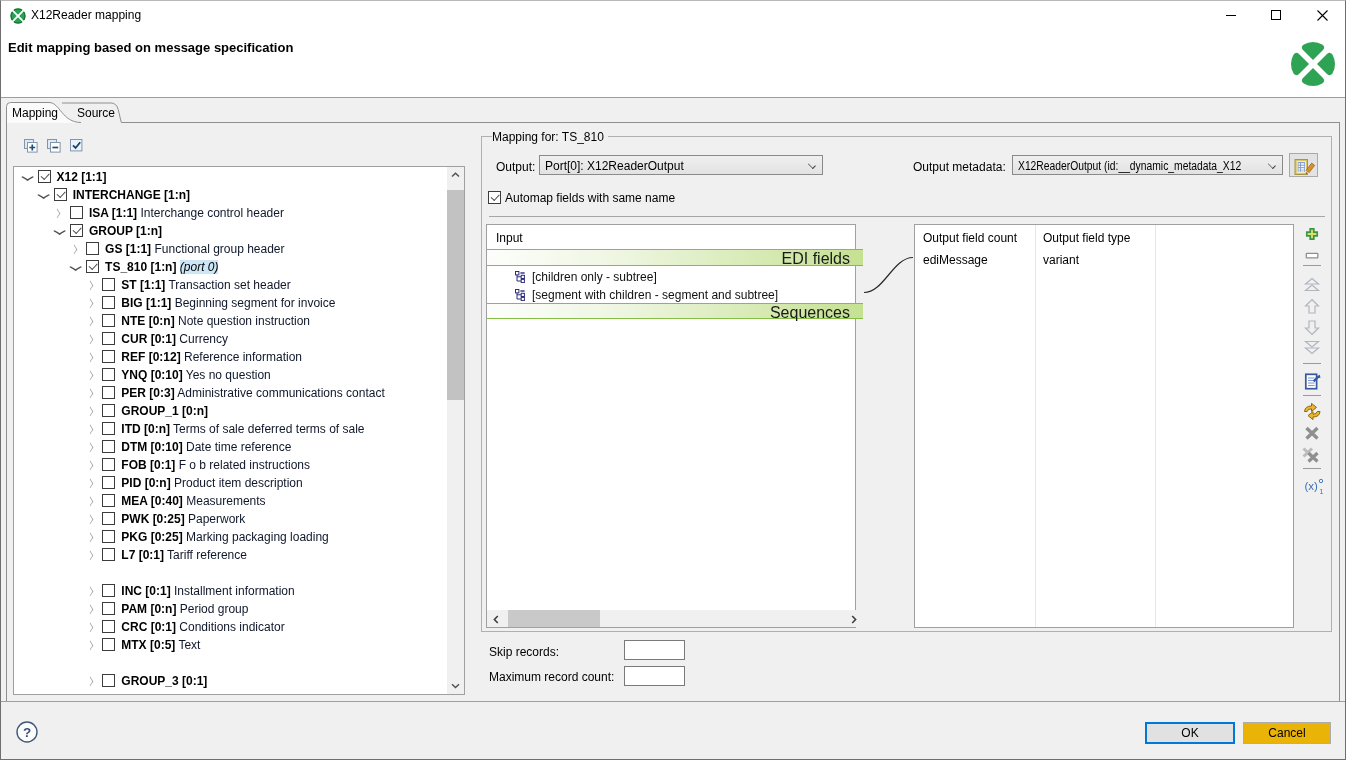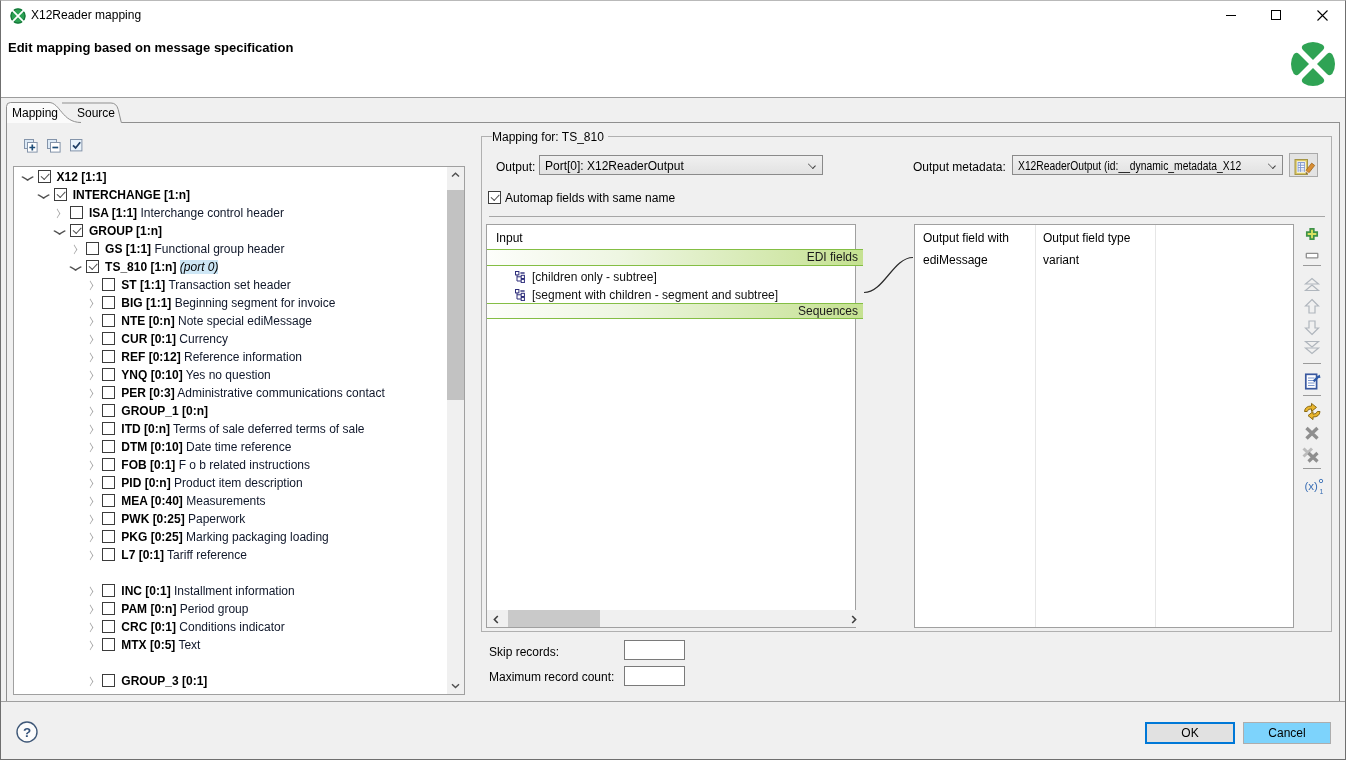--- a/index.html
+++ b/index.html
@@ -40,37 +40,37 @@
 .combo .cv{position:absolute;right:6px;top:6px;width:7px;height:7px}
 .combo .cv::after{content:"";position:absolute;left:0;top:0;width:5.6px;height:5.6px;border-right:1.3px solid #3c3c3c;border-bottom:1.3px solid #3c3c3c;transform:rotate(45deg) scale(1,.6);transform-origin:50% 35%}
 .lbl{position:absolute;font-size:12px;white-space:nowrap}
 
 #amcb{position:absolute;left:488px;top:191px;width:13px;height:13px;border:1px solid #3c3c3c;background:#fff}
 #amcb::after{content:"";position:absolute;left:2px;top:2.1px;width:7px;height:3.6px;border-left:1.6px solid #4d4d4d;border-bottom:1.6px solid #4d4d4d;transform:rotate(-47deg)}
 
 #msep{position:absolute;left:489px;top:216px;width:836px;height:1px;background:#a6a6a6}
 
 #inp{position:absolute;left:486px;top:224px;width:370px;height:404px;background:#fff;border:1px solid #a0a0a0}
-.grow{position:absolute;left:0;width:376px;background:linear-gradient(to right,#fdfefb 0%,#eef6e2 35%,#c5e191 100%);border-top:1px solid #84be44;border-bottom:1px solid #84be44;text-align:right;padding-right:5px;font-size:12px;color:#1a1a1a}
+.grow{position:absolute;left:0;width:376px;background:linear-gradient(to right,#fdfefb 0%,#eef6e2 35%,#c5e191 100%);border-top:1px solid #84be44;border-bottom:1px solid #84be44;text-align:right;padding-right:13px;font-size:16px;color:#1a1a1a}
 .irow{position:absolute;left:0;width:376px;height:18px}
 .iic{position:absolute;left:28px;top:3px}
 .itx{position:absolute;left:45px;top:2px;white-space:nowrap;font-size:12px;color:#111}
 
 #hsb{position:absolute;left:0;top:385px;width:376px;height:17px;background:#f0f0f0}
 #hsb .thumb{position:absolute;left:21px;top:0;width:92px;height:17px;background:#c9c9c9}
 
 #otbl{position:absolute;left:914px;top:224px;width:380px;height:404px;background:#fff;border:1px solid #a0a0a0}
 #otbl .c1{position:absolute;left:120px;top:0;width:1px;height:402px;background:#e6e6e6}
 #otbl .c2{position:absolute;left:240px;top:0;width:1px;height:402px;background:#e6e6e6}
 
 .tin{position:absolute;width:61px;height:20px;background:#fff;border:1px solid #7a7a7a}
 
 #bsep{position:absolute;left:0;top:701px;width:1346px;height:1px;background:#a0a0a0}
 #okbtn{position:absolute;left:1145px;top:722px;width:90px;height:22px;background:#e1e1e1;border:2px solid #0078d7;text-align:center;line-height:18px;font-size:12px}
-#cancelbtn{position:absolute;left:1243px;top:722px;width:88px;height:22px;background:#7dd3fc;border:1px solid #adadad;text-align:center;line-height:20px;font-size:12px}
+#cancelbtn{position:absolute;left:1243px;top:722px;width:88px;height:22px;background:#eab308;border:1px solid #adadad;text-align:center;line-height:20px;font-size:12px}
 
 #minb{position:absolute;left:1226px;top:15px;width:10px;height:1.3px;background:#000}
 #maxb{position:absolute;left:1271px;top:10px;width:10px;height:10px;border:1.2px solid #000}
 
 .cell{position:absolute;white-space:nowrap;font-size:12px}
 
 #mdbtn{position:absolute;left:1289px;top:153px;width:29px;height:24px;background:#e3e3e3;border:1px solid #a9a9a9}
 </style></head>
 <body>
 <div id="bodybg"></div>
@@ -162,21 +162,21 @@
       <span class="tl" style="left:107.3px"><b>ST [1:1]</b> <span class="gy">Transaction set header</span></span>
     </div>
 <div class="trow" style="top:127px">
       <i class="ch-c" style="left:72.8px"></i>
       <i class="cb" style="left:88.3px"></i>
       <span class="tl" style="left:107.3px"><b>BIG [1:1]</b> <span class="gy">Beginning segment for invoice</span></span>
     </div>
 <div class="trow" style="top:145px">
       <i class="ch-c" style="left:72.8px"></i>
       <i class="cb" style="left:88.3px"></i>
-      <span class="tl" style="left:107.3px"><b>NTE [0:n]</b> <span class="gy">Note special ediMessage</span></span>
+      <span class="tl" style="left:107.3px"><b>NTE [0:n]</b> <span class="gy">Note question instruction</span></span>
     </div>
 <div class="trow" style="top:163px">
       <i class="ch-c" style="left:72.8px"></i>
       <i class="cb" style="left:88.3px"></i>
       <span class="tl" style="left:107.3px"><b>CUR [0:1]</b> <span class="gy">Currency</span></span>
     </div>
 <div class="trow" style="top:181px">
       <i class="ch-c" style="left:72.8px"></i>
       <i class="cb" style="left:88.3px"></i>
       <span class="tl" style="left:107.3px"><b>REF [0:12]</b> <span class="gy">Reference information</span></span>
@@ -347,21 +347,21 @@
   </div>
 </div>
 
 <svg class="a" style="left:860px;top:248px" width="60" height="55" viewBox="0 0 60 55">
   <path d="M4,44.5 C24,44.5 33,9.5 53,9.5" fill="none" stroke="#2a2a2a" stroke-width="1.2"></path>
 </svg>
 
 <div id="otbl">
   <div class="c1"></div>
     <div class="c2"></div>
-  <span class="cell" style="left:8px;top:6px">Output field with</span>
+  <span class="cell" style="left:8px;top:6px">Output field count</span>
   <span class="cell" style="left:128px;top:6px">Output field type</span>
   <span class="cell" style="left:8px;top:28px">ediMessage</span>
   <span class="cell" style="left:128px;top:28px">variant</span>
 </div>
 
 <svg class="a" style="left:1296px;top:220px" width="34" height="280" viewBox="0 0 34 280">
 
   <path d="M14.2,8.8 H17.8 V12.2 H21.2 V15.8 H17.8 V19.2 H14.2 V15.8 H10.8 V12.2 H14.2 Z" fill="#d8e161" stroke="#3f9348" stroke-width="1.7"></path>
 
   <rect x="10.3" y="33.3" width="11.5" height="4.6" rx="0.5" fill="#fff" stroke="#8f8f8f" stroke-width="1.3"></rect>

